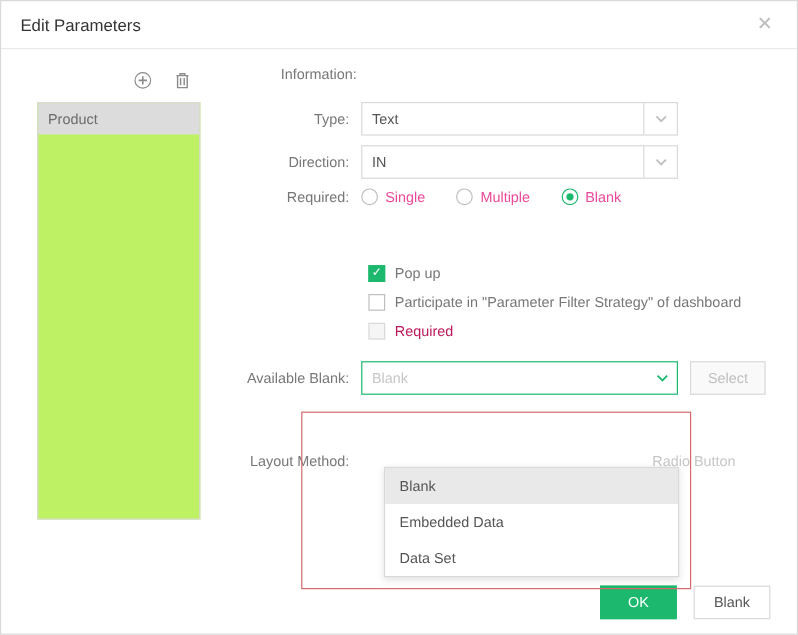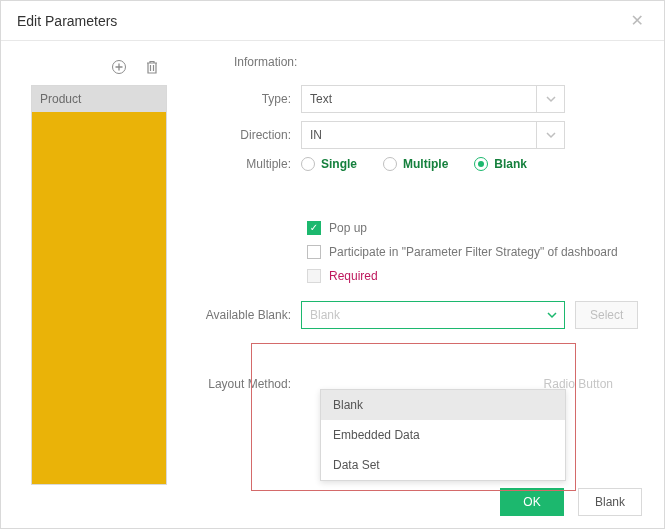--- a/index.html
+++ b/index.html
@@ -49,22 +49,22 @@
     display: flex;
     justify-content: flex-end;
     gap: 18px;
     padding-right: 8px;
     align-items: center;
   }
   .side-toolbar svg { display:block; }
   .param-list {
     margin-top: 6px;
     border: 1px solid #d9d9d9;
-    height: 400px;
-    background: #eab308;
+    height: 348px;
+    background: #bef264;
   }
   .param-item {
     padding: 6px 8px;
     background: #dcdcdc;
     color: #6b6b6b;
     font-size: 12px;
   }
 
   .main {
     margin-left: 160px;
@@ -101,21 +101,21 @@
     width: 28px;
     height: 100%;
     border-left: 1px solid #d9d9d9;
     display: flex;
     align-items: center;
     justify-content: center;
   }
 
   .radio-group { display:flex; gap: 26px; align-items:center;}
   .radio {
-    display:flex; align-items:flex-start; gap:6px; color:#15803d;font-weight:bold;
+    display:flex; align-items:flex-start; gap:6px; color:#ec4899;
   }
   .radio .dot {
     width:14px; height:14px; border:1px solid #bfbfbf; border-radius:50%;
     display:flex; align-items:center; justify-content:center;
   }
   .radio.selected .dot { border-color:#1cb86e; }
   .radio.selected .dot::after {
     content:""; width:6px; height:6px; background:#1cb86e; border-radius:50%;
   }
 
@@ -251,21 +251,21 @@
           <span class="sel-val">IN</span>
           <span class="sel-arrow">
             <svg class="chev" viewBox="0 0 10 8">
                 <path d="M1 2 L5 6 L9 2"></path>
               </svg>
           </span>
         </div>
       </div>
 
       <div class="row">
-        <span class="lbl">Multiple:</span>
+        <span class="lbl">Required:</span>
         <div class="radio-group">
           <div class="radio">
             <span class="dot"></span>
             <span>Single</span>
           </div>
           <div class="radio">
             <span class="dot"></span>
             <span>Multiple</span>
           </div>
           <div class="radio selected">

